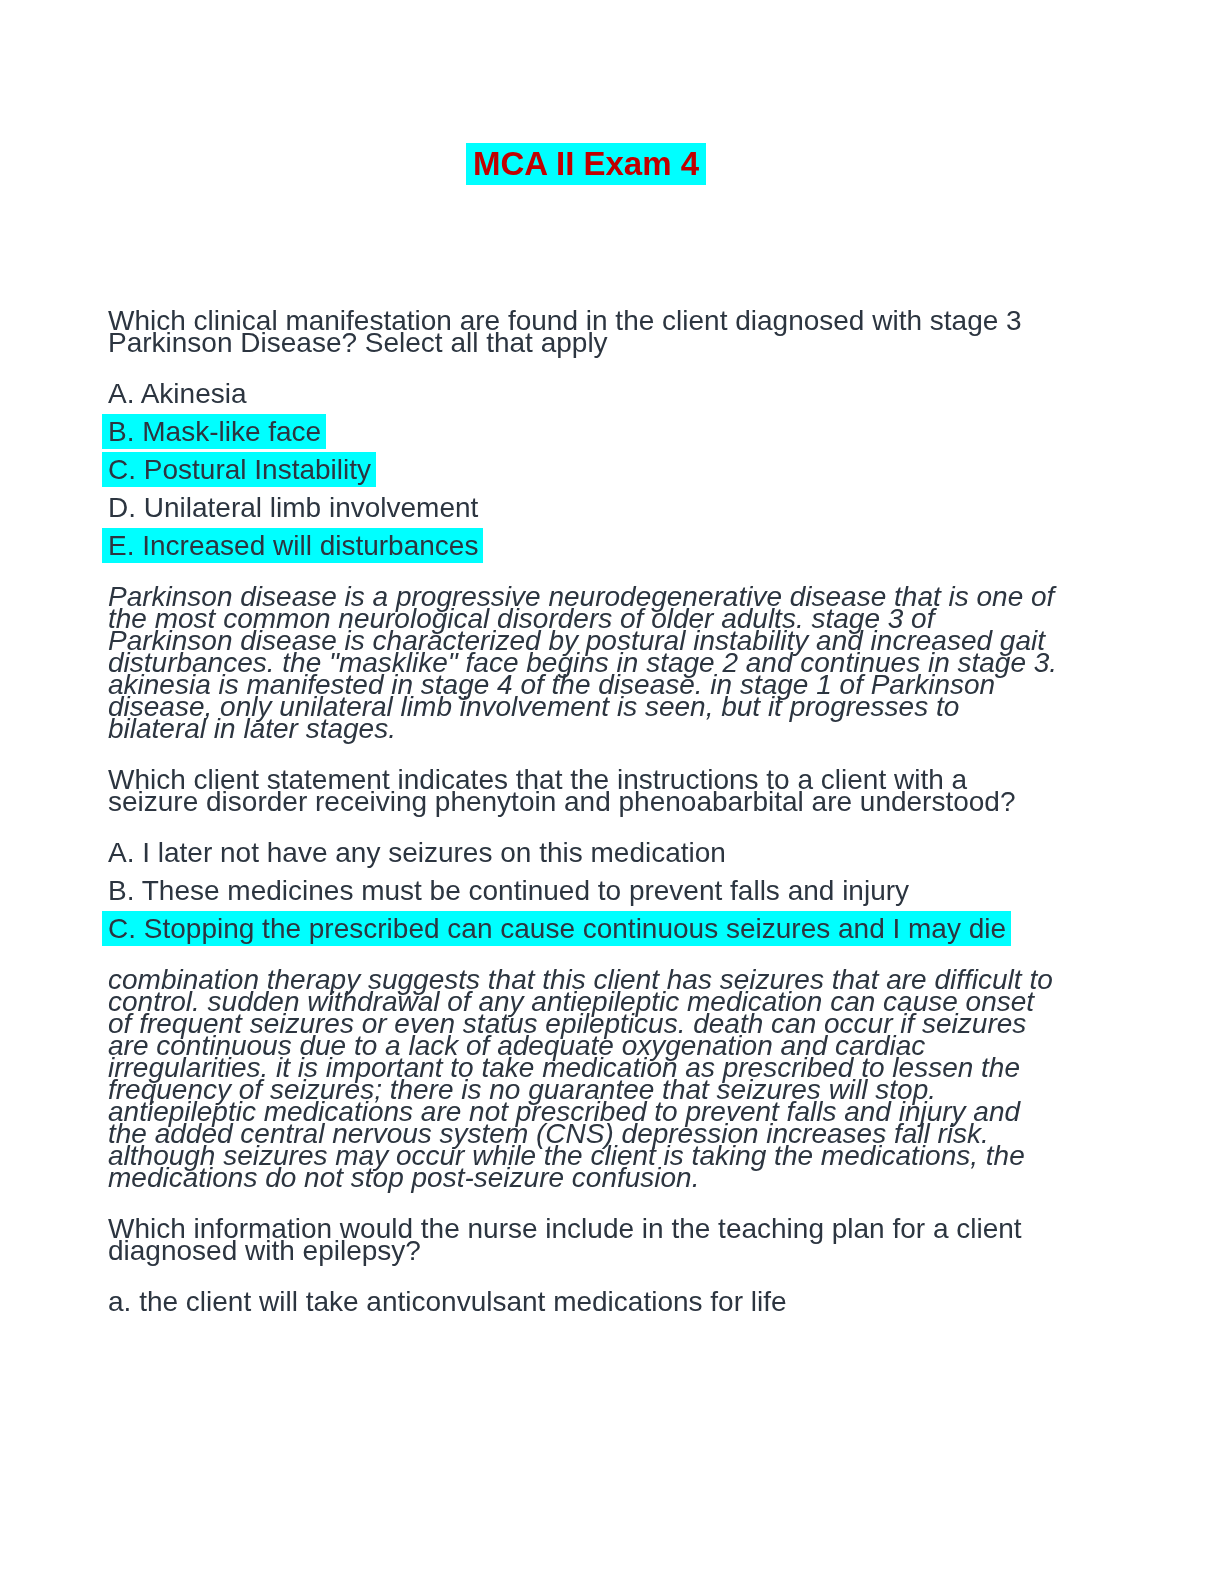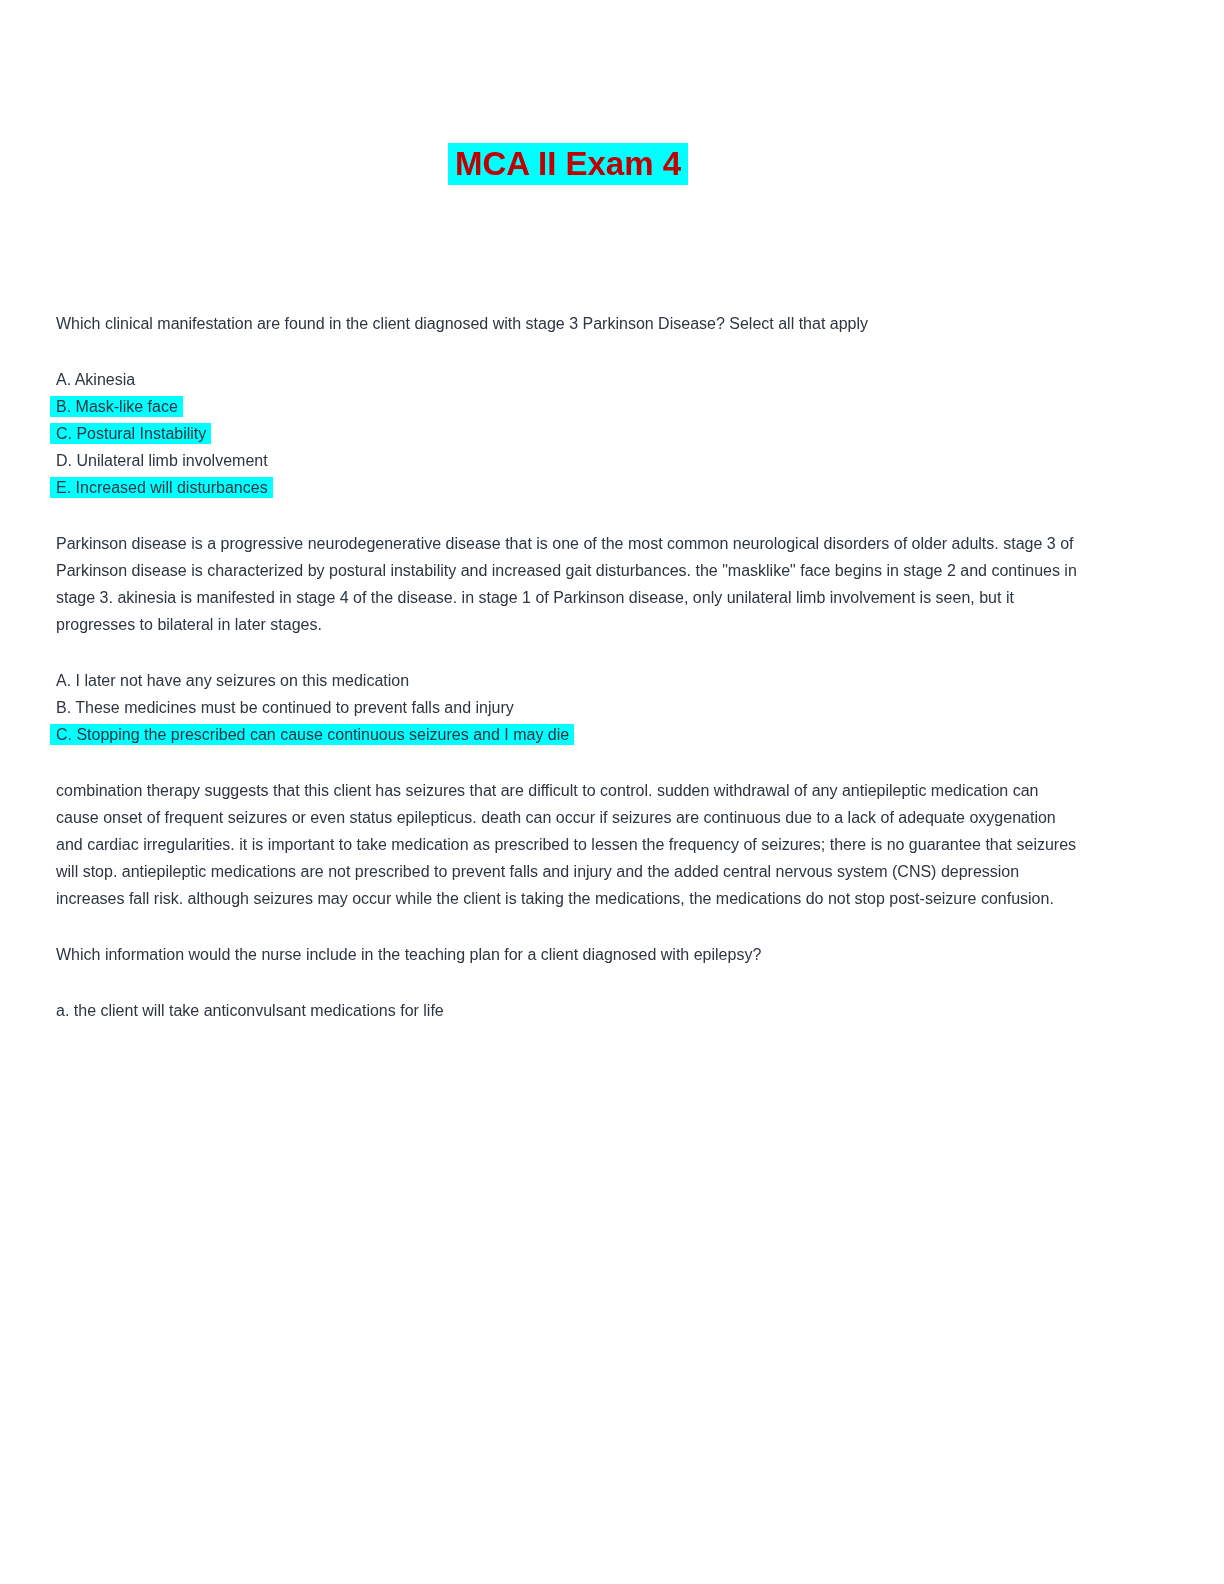--- a/index.html
+++ b/index.html
@@ -16,46 +16,47 @@
   }
   body {
     width: 1224px;
     height: 1584px;
     font-family: "Liberation Sans", "DejaVu Sans", sans-serif;
     color: var(--body-text);
   }
   .page {
     width: 1224px;
     height: 1584px;
-    padding: 143px 144px 0 56px;
+    padding: 143px 144px 0 92px;
     overflow: hidden;
     background: var(--page-bg);
   }
   .title-line {
     margin: 0 0 125px 0;
     text-align: center;
     font-size: 33px;
     font-weight: bold;
     line-height: 42px;
   }
   .title-hl {
     background: var(--hl);
     color: var(--title-text);
     padding: 2px 7px 3px 7px;
   }
   .prompt,
   .rationale,
   .option-line {
-    font-size: 16px;
-    line-height: 27px;
-    margin: 0;
+    font-size: 28px;
+    line-height: 22px;
+    margin: 16px;
   }
   .prompt { margin-bottom: 29px; }
   .options { margin-bottom: 29px; }
   .rationale {
+    font-style: italic;
     margin-bottom: 29px;
   }
   .hl {
     background: var(--hl);
     padding: 2px 5px 2px 6px;
     margin-left: -6px;
   }
 </style>
 </head>
 <body>
@@ -73,20 +74,21 @@
   <div class="option-line"><span class="option-text hl">C. Postural Instability</span></div>
 
   <div class="option-line"><span class="option-text">D. Unilateral limb involvement</span></div>
 
   <div class="option-line"><span class="option-text hl">E. Increased will disturbances</span></div>
 </div>
     <p class="rationale">Parkinson disease is a progressive neurodegenerative disease that is one of the most common neurological disorders of older adults. stage 3 of Parkinson disease is characterized by postural instability and increased gait disturbances. the "masklike" face begins in stage 2 and continues in stage 3. akinesia is manifested in stage 4 of the disease. in stage 1 of Parkinson disease, only unilateral limb involvement is seen, but it progresses to bilateral in later stages.</p>
   </section>
 
   <section class="question-block">
+    <p class="prompt">Which client statement indicates that the instructions to a client with a seizure disorder receiving phenytoin and phenoabarbital are understood?</p>
     <div class="options">
   <div class="option-line"><span class="option-text">A. I later not have any seizures on this medication</span></div>
 
   <div class="option-line"><span class="option-text">B. These medicines must be continued to prevent falls and injury</span></div>
 
   <div class="option-line"><span class="option-text hl">C. Stopping the prescribed can cause continuous seizures and I may die</span></div>
 
 </div>
     <p class="rationale">combination therapy suggests that this client has seizures that are difficult to control. sudden withdrawal of any antiepileptic medication can cause onset of frequent seizures or even status epilepticus. death can occur if seizures are continuous due to a lack of adequate oxygenation and cardiac irregularities. it is important to take medication as prescribed to lessen the frequency of seizures; there is no guarantee that seizures will stop. antiepileptic medications are not prescribed to prevent falls and injury and the added central nervous system (CNS) depression increases fall risk. although seizures may occur while the client is taking the medications, the medications do not stop post-seizure confusion.</p>
   </section>

